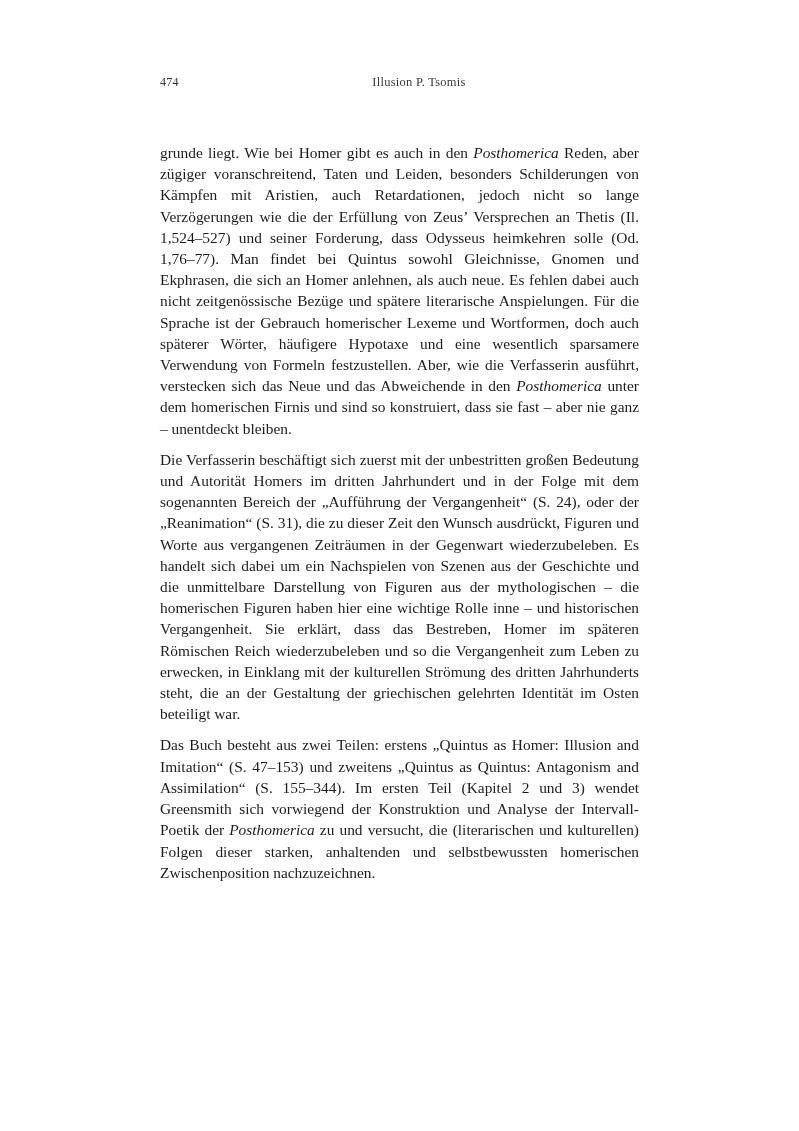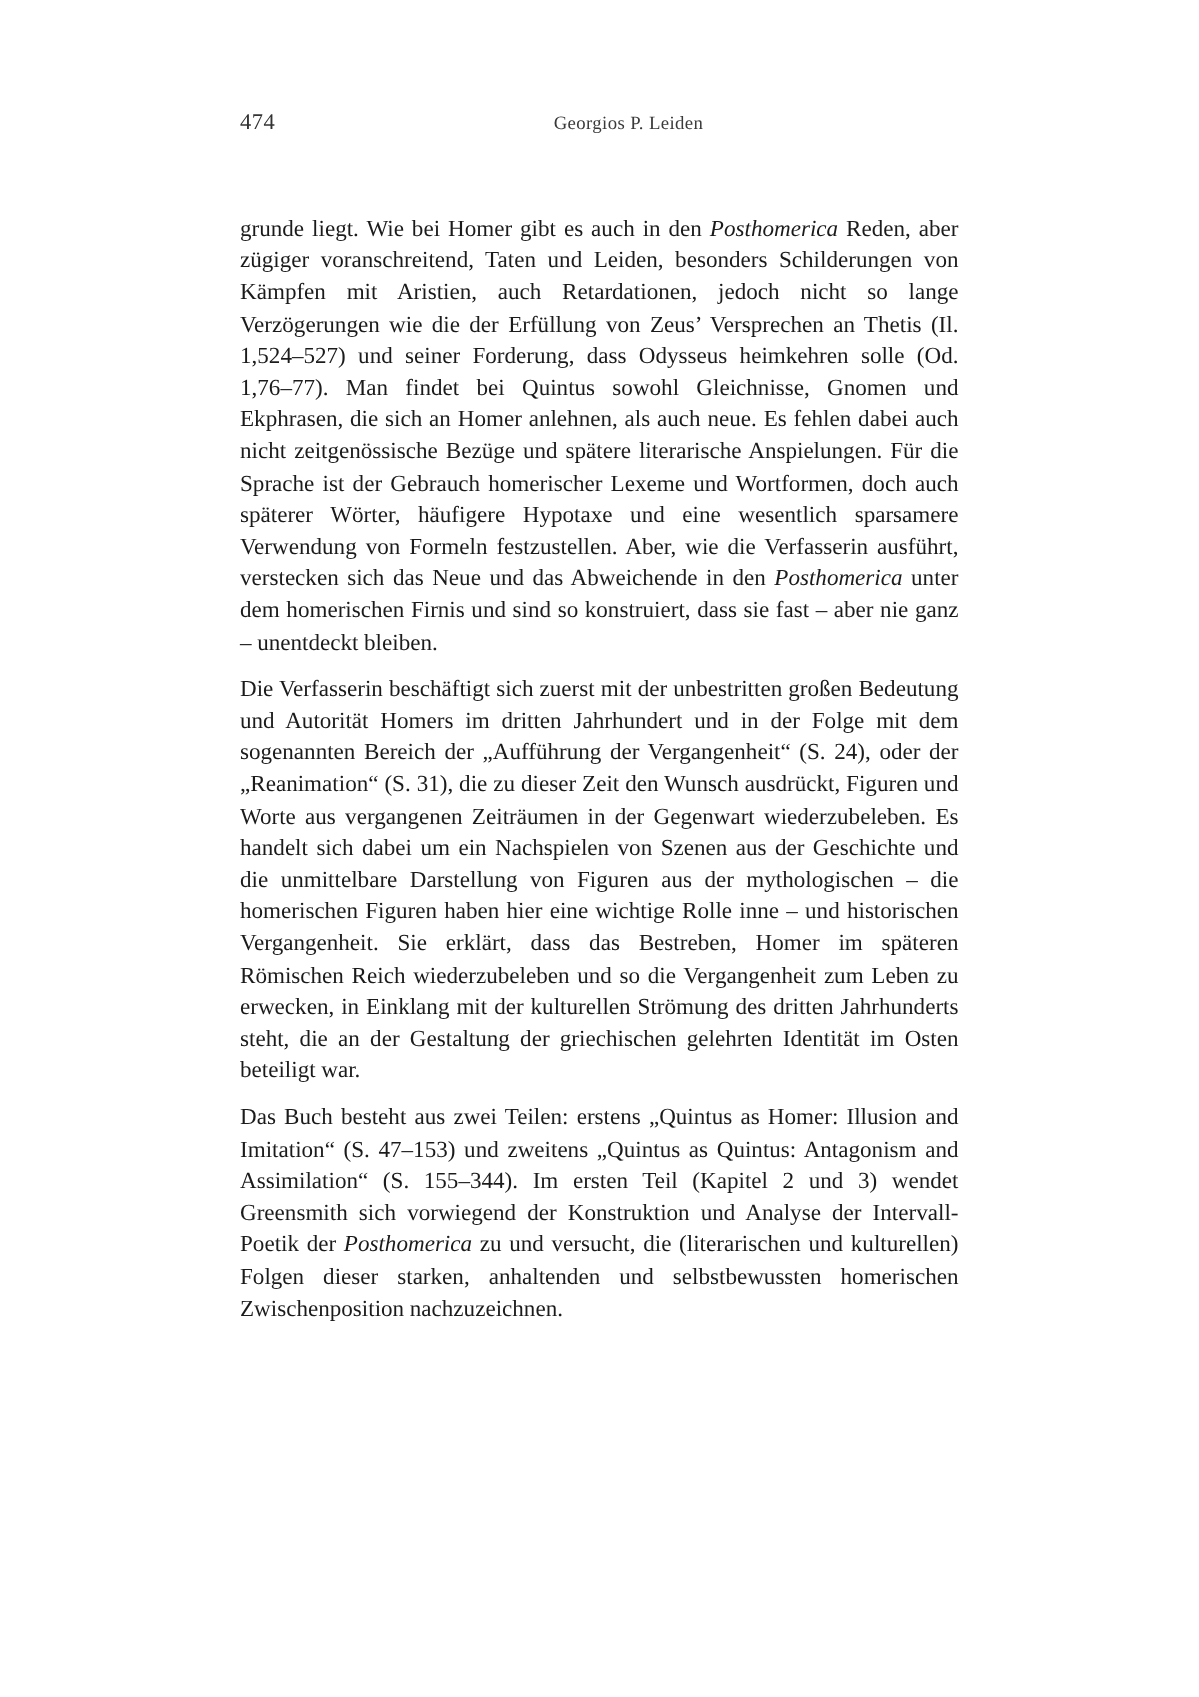--- a/index.html
+++ b/index.html
@@ -25,21 +25,21 @@
     position: absolute;
     top: 73px;
     left: 160px;
     width: 478px;
     height: 18px;
   }
   .folio {
     position: absolute;
     left: 0;
     top: 0;
-    font-size: 15px;
+    font-size: 12px;
     letter-spacing: 0.3px;
     color: #333333;
     line-height: 18px;
   }
   .head-title {
     position: absolute;
     left: 0;
     top: 0;
     width: 100%;
     text-align: center;
@@ -78,21 +78,21 @@
     font-style: italic;
   }
 </style>
 </head>
 <body>
 
 <div class="page">
 
   <div class="running-head">
     <span class="folio">474</span>
-    <span class="head-title">Georgios P. Leiden</span>
+    <span class="head-title">Illusion P. Tsomis</span>
   </div>
 
   <div class="textblock" id="textblock">
       <p class="para"><span>grunde liegt. Wie bei Homer gibt es auch in den </span><i>Posthomerica</i><span> Reden, aber zügiger voranschreitend, Taten und Leiden, besonders Schilderungen von Kämpfen mit Aristien, auch Retardationen, jedoch nicht so lange Verzögerungen wie die der Erfüllung von Zeus’ Versprechen an Thetis (Il. 1,524–527) und seiner Forderung, dass Odysseus heimkehren solle (Od. 1,76–77). Man findet bei Quintus sowohl Gleichnisse, Gnomen und Ekphrasen, die sich an Homer anlehnen, als auch neue. Es fehlen dabei auch nicht zeitgenössische Bezüge und spätere literarische Anspielungen. Für die Sprache ist der Gebrauch homerischer Lexeme und Wortformen, doch auch späterer Wörter, häufigere Hypotaxe und eine wesentlich sparsamere Verwendung von Formeln festzustellen. Aber, wie die Verfasserin ausführt, verstecken sich das Neue und das Abweichende in den </span><i>Posthomerica</i><span> unter dem homerischen Firnis und sind so konstruiert, dass sie fast – aber nie ganz – unentdeckt bleiben.</span></p>
       <p class="para"><span>Die Verfasserin beschäftigt sich zuerst mit der unbestritten großen Bedeutung und Autorität Homers im dritten Jahrhundert und in der Folge mit dem sogenannten Bereich der „Aufführung der Vergangenheit“ (S. 24), oder der „Reanimation“ (S. 31), die zu dieser Zeit den Wunsch ausdrückt, Figuren und Worte aus vergangenen Zeiträumen in der Gegenwart wiederzubeleben. Es handelt sich dabei um ein Nachspielen von Szenen aus der Geschichte und die unmittelbare Darstellung von Figuren aus der mythologischen – die homerischen Figuren haben hier eine wichtige Rolle inne – und historischen Vergangenheit. Sie erklärt, dass das Bestreben, Homer im späteren Römischen Reich wiederzubeleben und so die Vergangenheit zum Leben zu erwecken, in Einklang mit der kulturellen Strömung des dritten Jahrhunderts steht, die an der Gestaltung der griechischen gelehrten Identität im Osten beteiligt war.</span></p>
       <p class="para"><span>Das Buch besteht aus zwei Teilen: erstens „Quintus as Homer: Illusion and Imitation“ (S. 47–153) und zweitens „Quintus as Quintus: Antagonism and Assimilation“ (S. 155–344). Im ersten Teil (Kapitel 2 und 3) wendet Greensmith sich vorwiegend der Konstruktion und Analyse der Intervall-Poetik der </span><i>Posthomerica</i><span> zu und versucht, die (literarischen und kulturellen) Folgen dieser starken, anhaltenden und selbstbewussten homerischen Zwischenposition nachzuzeichnen.</span></p>
     </div>
 
 </div>
 

